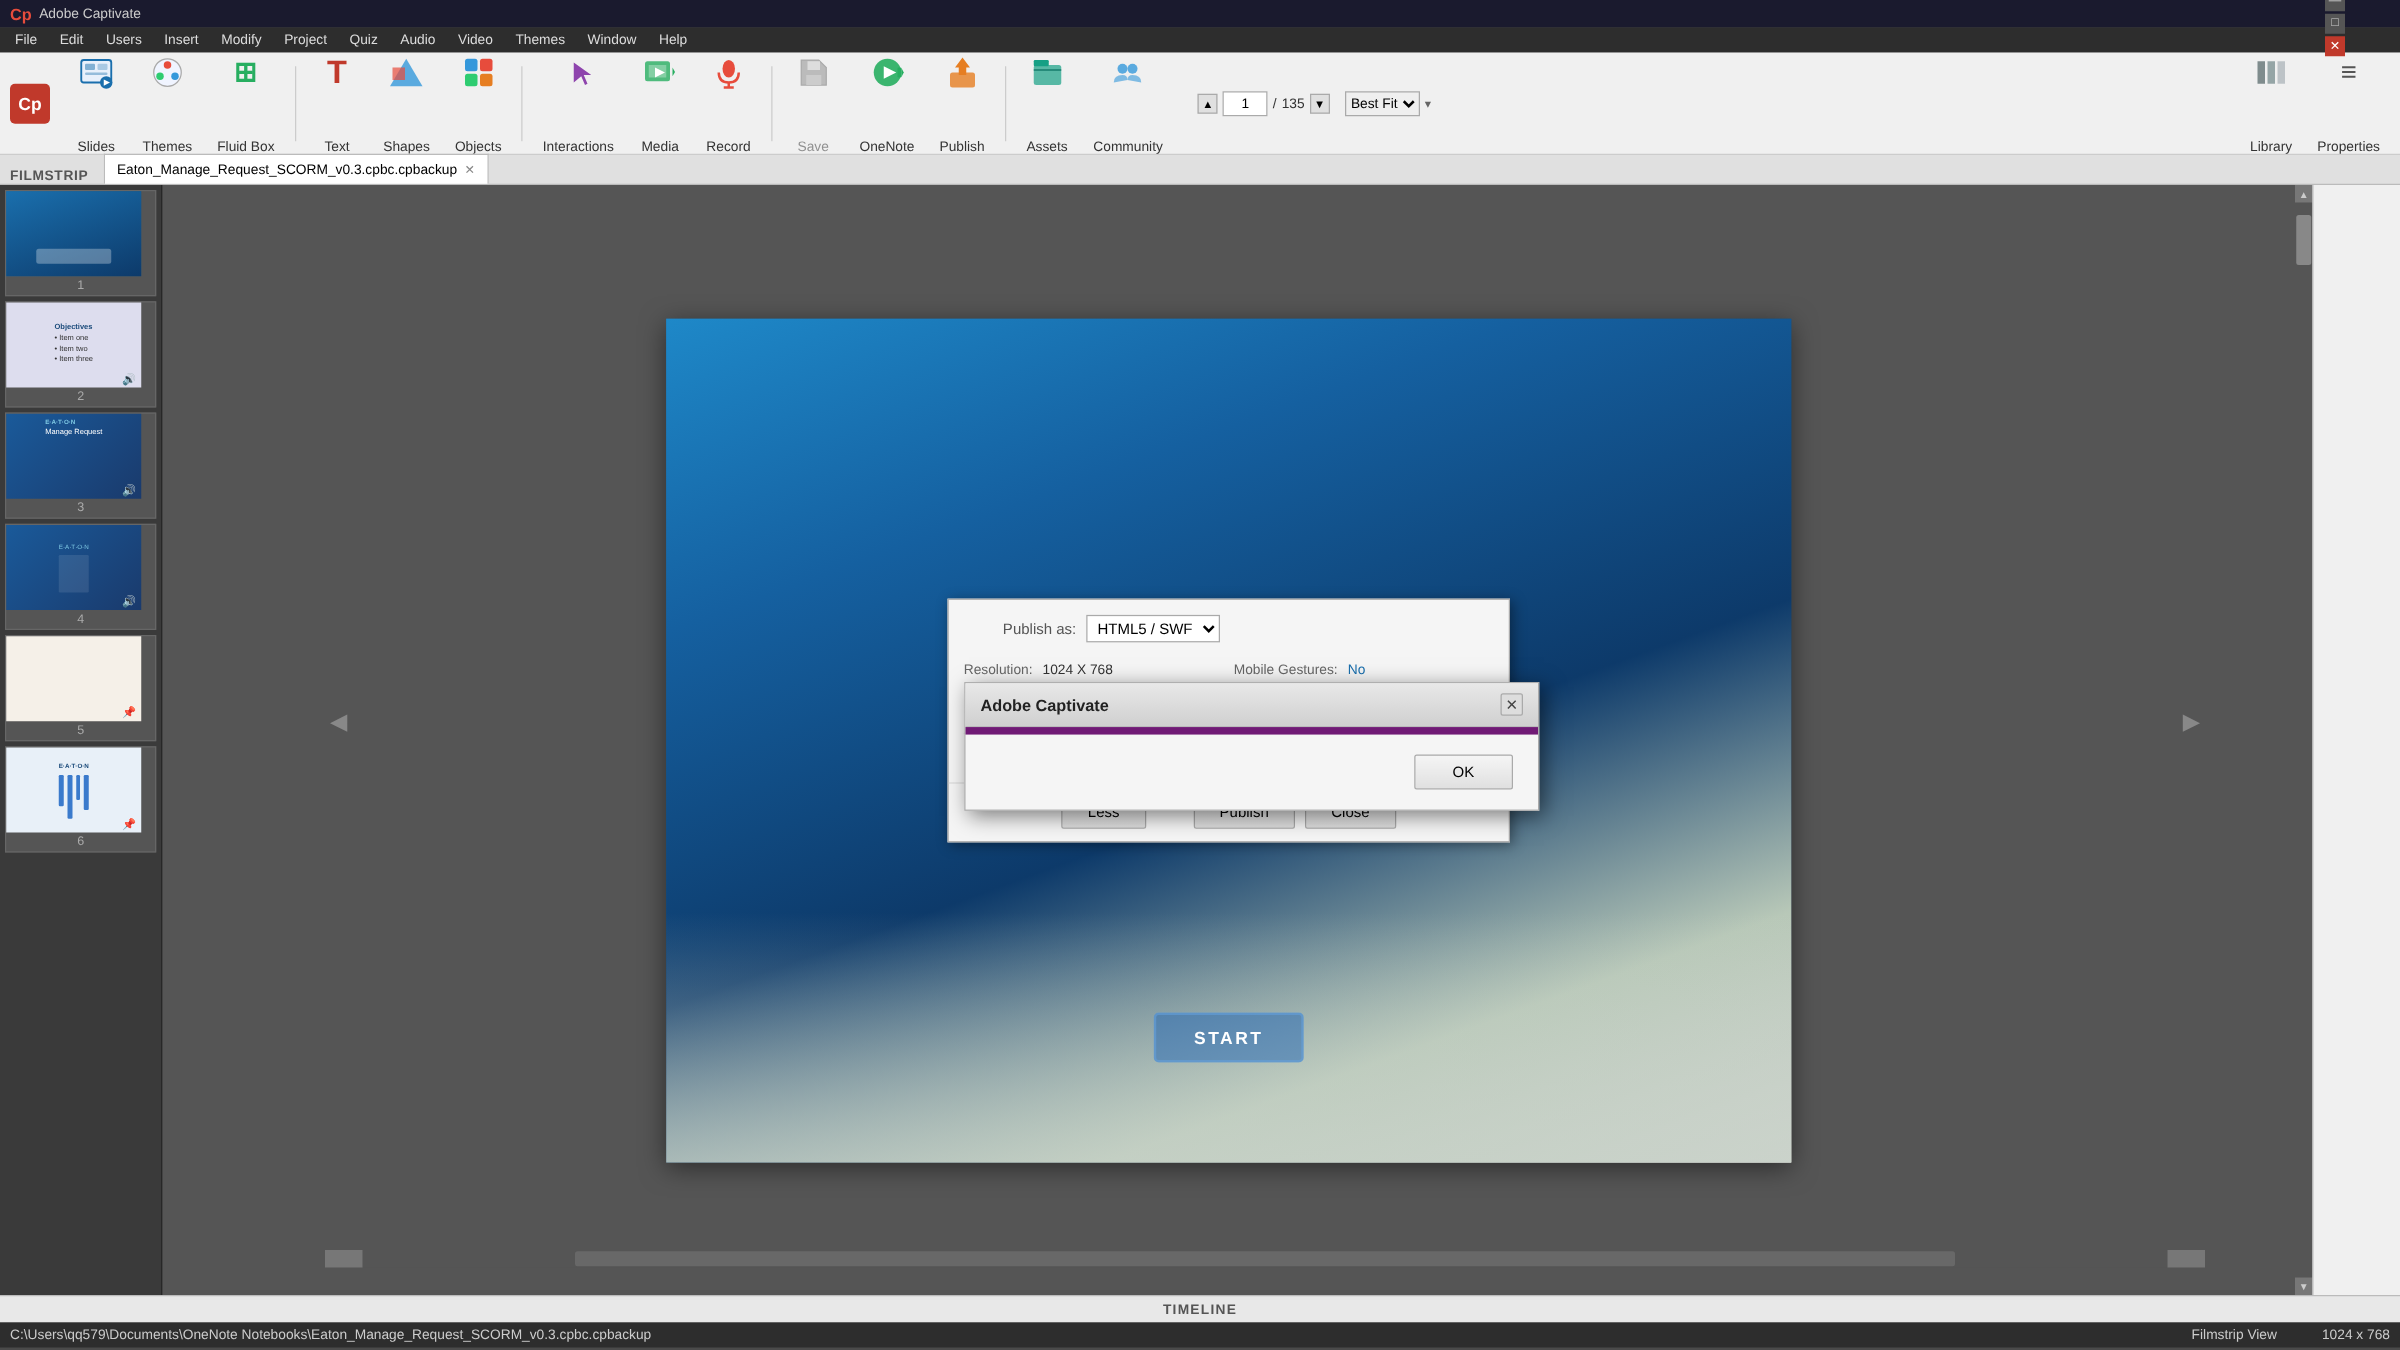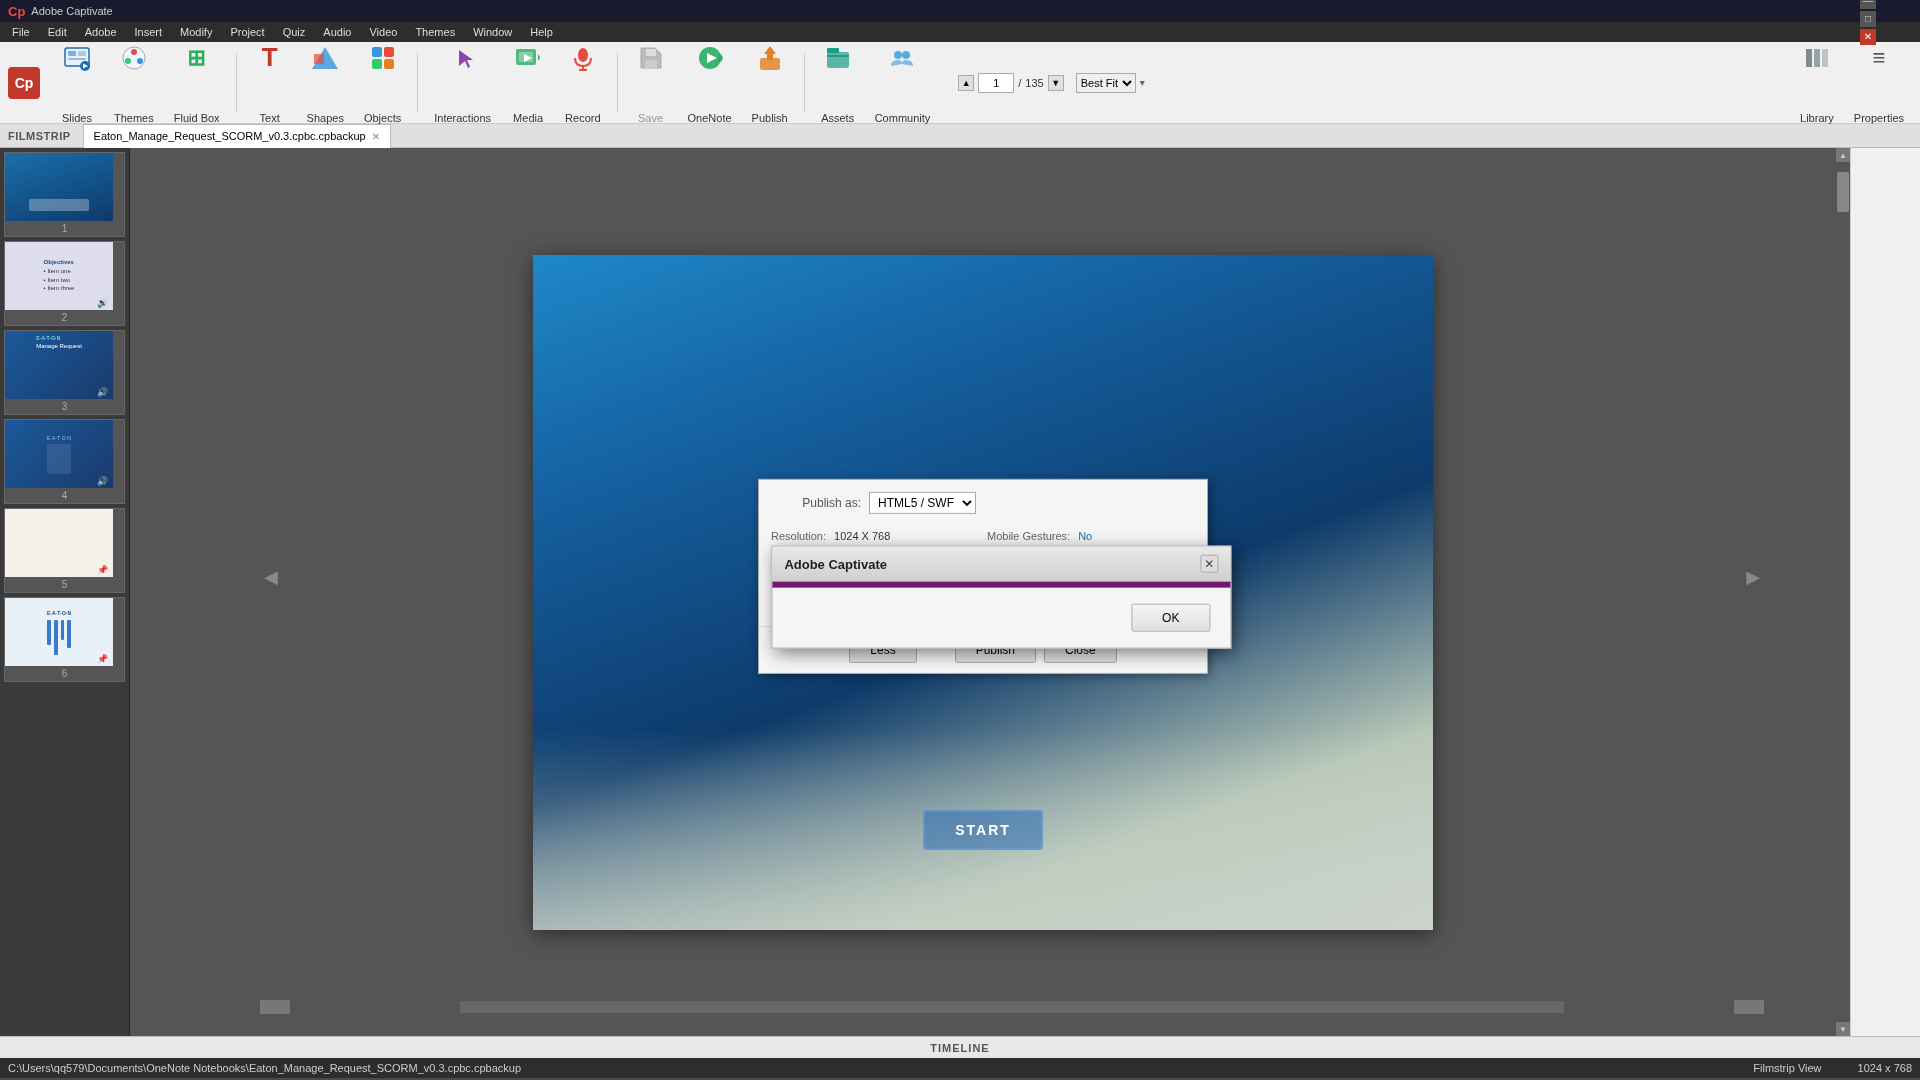--- a/index.html
+++ b/index.html
@@ -110,21 +110,21 @@
       display: flex;
       gap: 4px;
     }
 
     
     .tab-bar {
       height: 24px;
       background: #e0e0e0;
       border-bottom: 1px solid #bbb;
       display: flex;
-      align-items: center;
+      align-items: flex-end;
       padding-left: 8px;
     }
     .filmstrip-label {
       font-size: 11px;
       color: #555;
       margin-right: 12px;
       font-weight: bold;
       letter-spacing: 0.5px;
     }
     .tab {
@@ -387,21 +387,21 @@
     <span style="color:#ccc;font-size:11px;margin-right:8px;cursor:pointer;">Classic ▾</span>
     <button class="title-bar-btn tb-min">—</button>
     <button class="title-bar-btn tb-max">□</button>
     <button class="title-bar-btn tb-close">✕</button>
   </div>
 </div>
 
 <div class="menu-bar">
   <span class="menu-item">File</span>
   <span class="menu-item">Edit</span>
-  <span class="menu-item">Adobe</span>
+  <span class="menu-item">Users</span>
   <span class="menu-item">Insert</span>
   <span class="menu-item">Modify</span>
   <span class="menu-item">Project</span>
   <span class="menu-item">Quiz</span>
   <span class="menu-item">Audio</span>
   <span class="menu-item">Video</span>
   <span class="menu-item">Themes</span>
   <span class="menu-item">Window</span>
   <span class="menu-item">Help</span>
 </div>

